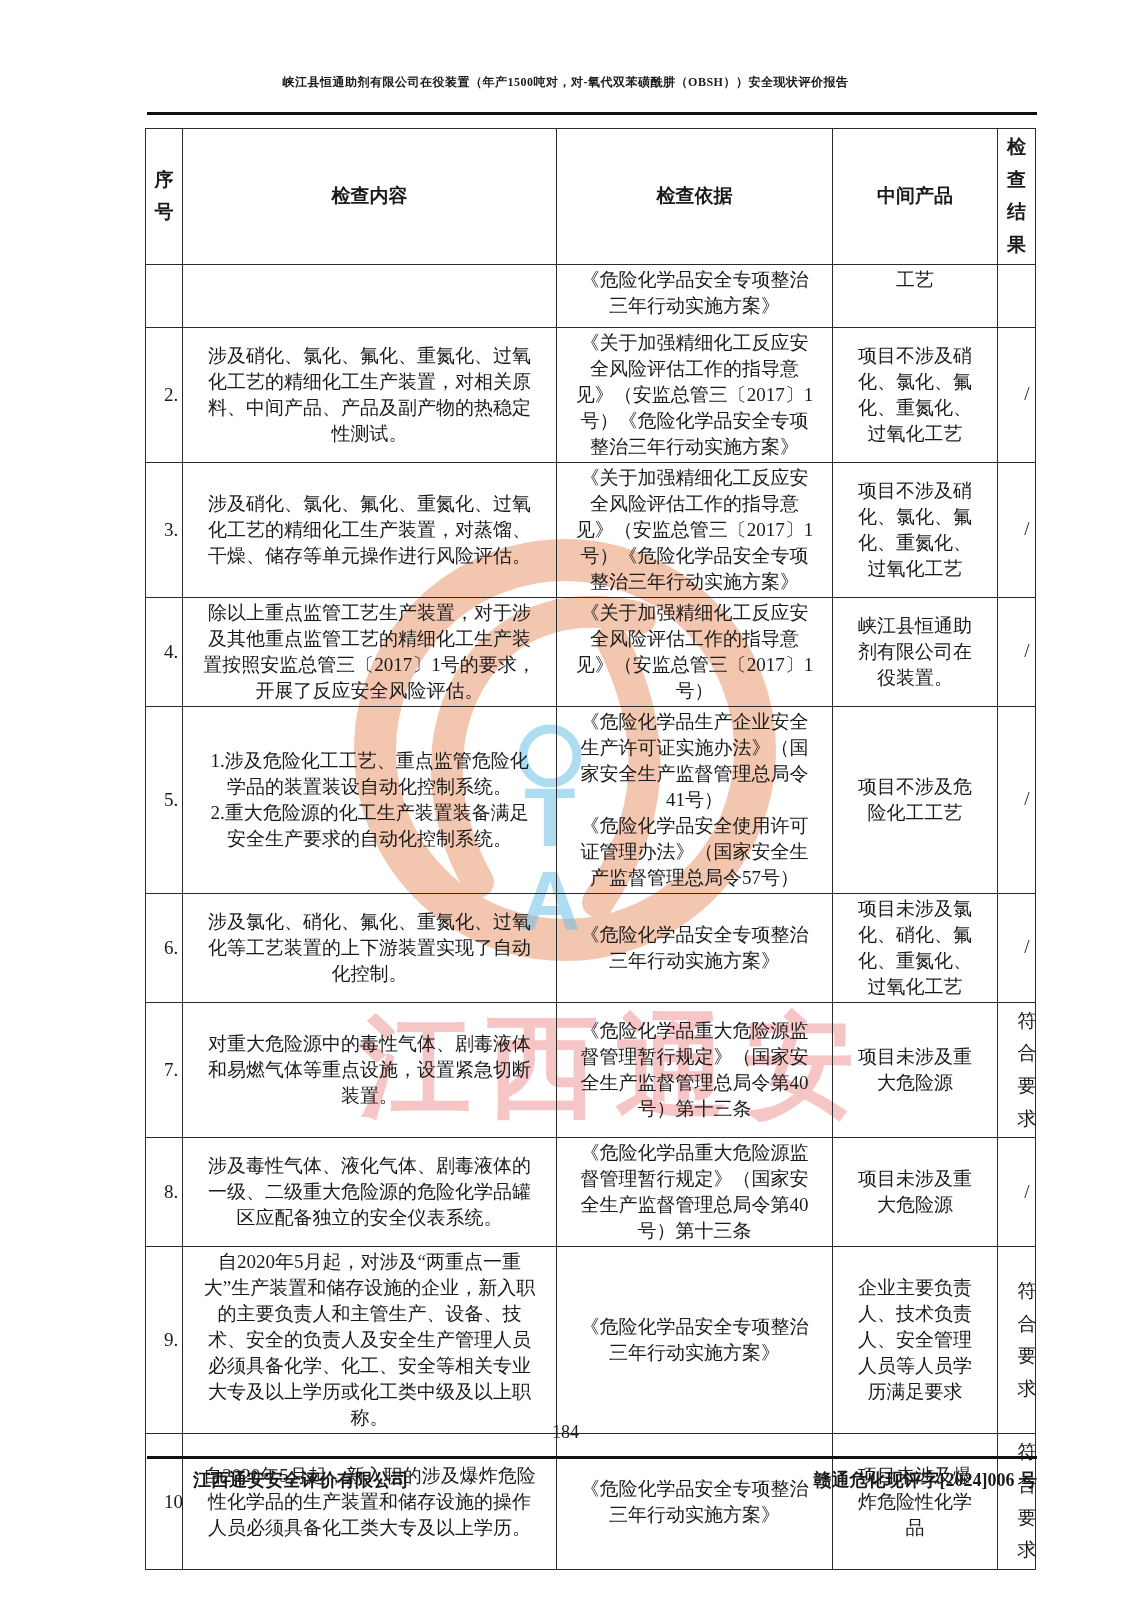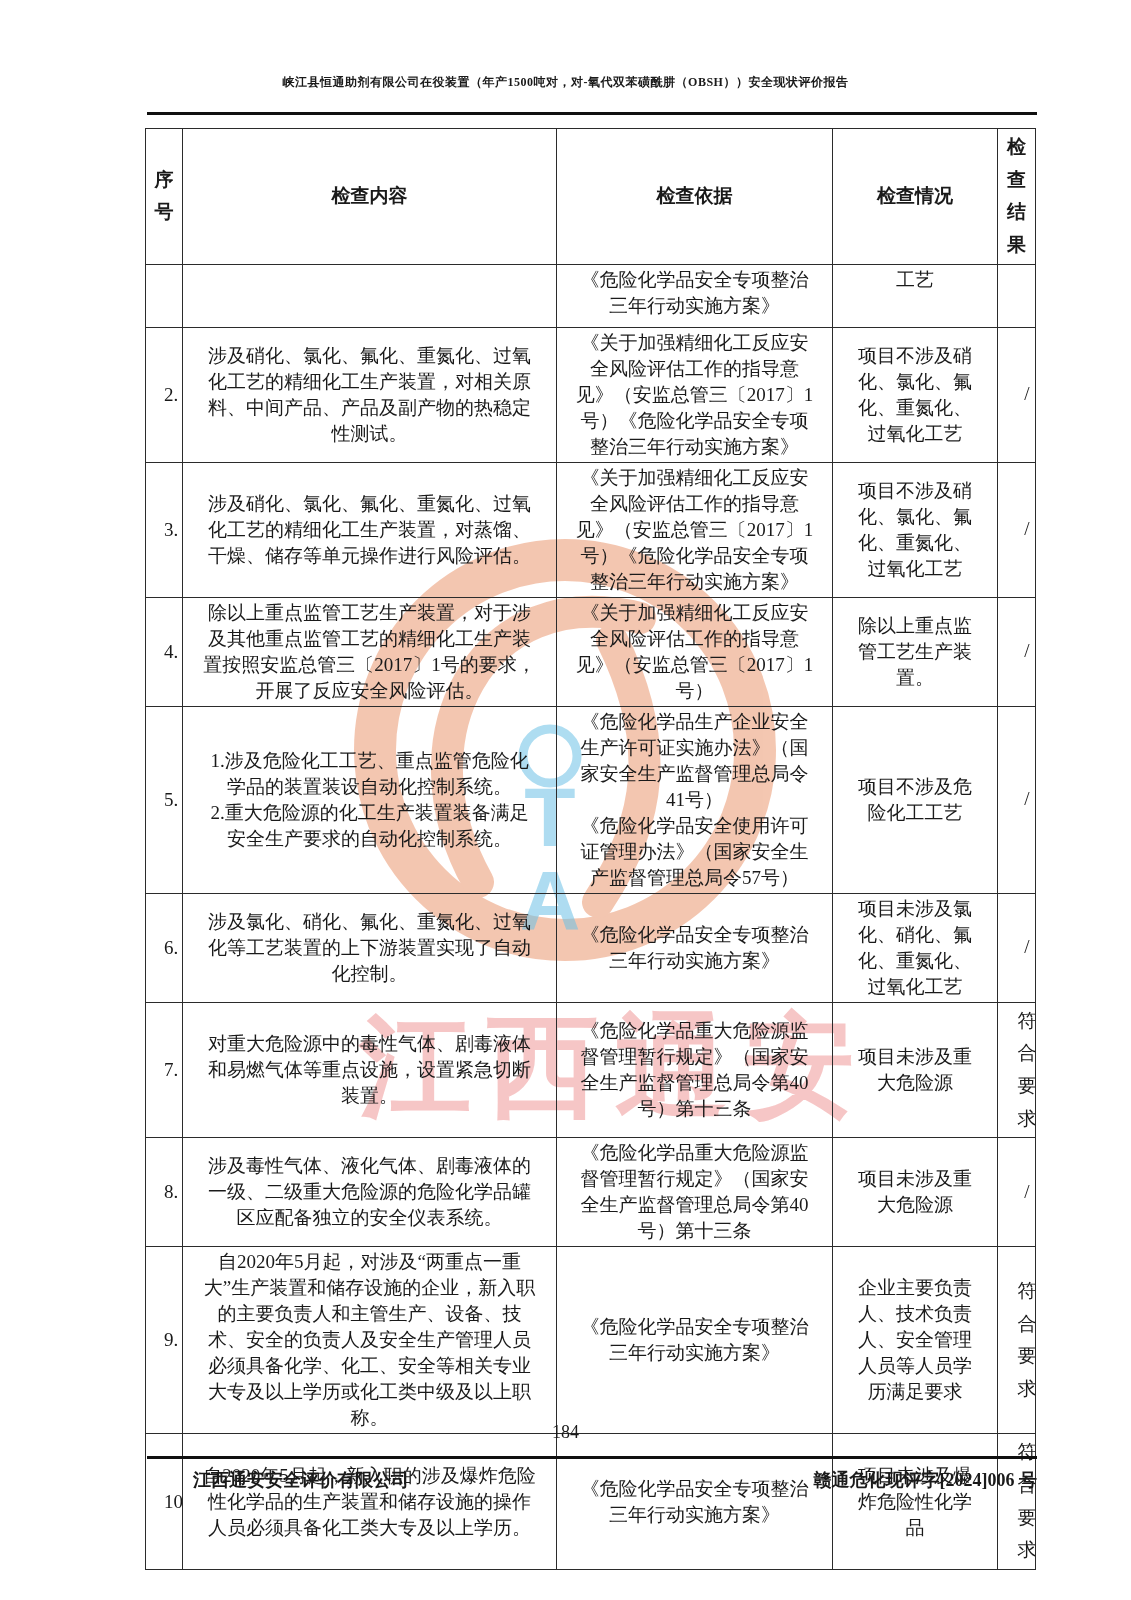--- a/index.html
+++ b/index.html
@@ -106,21 +106,21 @@
           <col style="width:374px">
           <col style="width:276px">
           <col style="width:165px">
           <col style="width:38px">
       </colgroup>
       <thead>
         <tr>
           <th><span class="vtext">序号</span></th>
           <th>检查内容</th>
           <th>检查依据</th>
-          <th>检查情况</th>
+          <th>中间产品</th>
           <th><span class="vtext">检查结果</span></th>
         </tr>
       </thead>
       <tbody>
           <tr>
       <td class="col-no"></td>
       <td class="col-content"></td>
       <td class="col-basis">《危险化学品安全专项整治三年行动实施方案》</td>
       <td class="col-situation">工艺</td>
       <td class="col-result"><span class="vtext"></span></td>
@@ -136,21 +136,21 @@
       <td class="col-no">3.</td>
       <td class="col-content">涉及硝化、氯化、氟化、重氮化、过氧化工艺的精细化工生产装置，对蒸馏、干燥、储存等单元操作进行风险评估。</td>
       <td class="col-basis">《关于加强精细化工反应安全风险评估工作的指导意见》（安监总管三〔2017〕1号）《危险化学品安全专项整治三年行动实施方案》</td>
       <td class="col-situation">项目不涉及硝化、氯化、氟化、重氮化、过氧化工艺</td>
       <td class="col-result"><span class="vtext">/</span></td>
     </tr>
           <tr>
       <td class="col-no">4.</td>
       <td class="col-content">除以上重点监管工艺生产装置，对于涉及其他重点监管工艺的精细化工生产装置按照安监总管三〔2017〕1号的要求，开展了反应安全风险评估。</td>
       <td class="col-basis">《关于加强精细化工反应安全风险评估工作的指导意见》（安监总管三〔2017〕1号）</td>
-      <td class="col-situation">除以上重点监管工艺生产装置。</td>
+      <td class="col-situation">峡江县恒通助剂有限公司在役装置。</td>
       <td class="col-result"><span class="vtext">/</span></td>
     </tr>
           <tr>
       <td class="col-no">5.</td>
       <td class="col-content">1.涉及危险化工工艺、重点监管危险化学品的装置装设自动化控制系统。
 2.重大危险源的化工生产装置装备满足安全生产要求的自动化控制系统。</td>
       <td class="col-basis">《危险化学品生产企业安全生产许可证实施办法》（国家安全生产监督管理总局令41号）
 《危险化学品安全使用许可证管理办法》（国家安全生产监督管理总局令57号）</td>
       <td class="col-situation">项目不涉及危险化工工艺</td>
       <td class="col-result"><span class="vtext">/</span></td>

